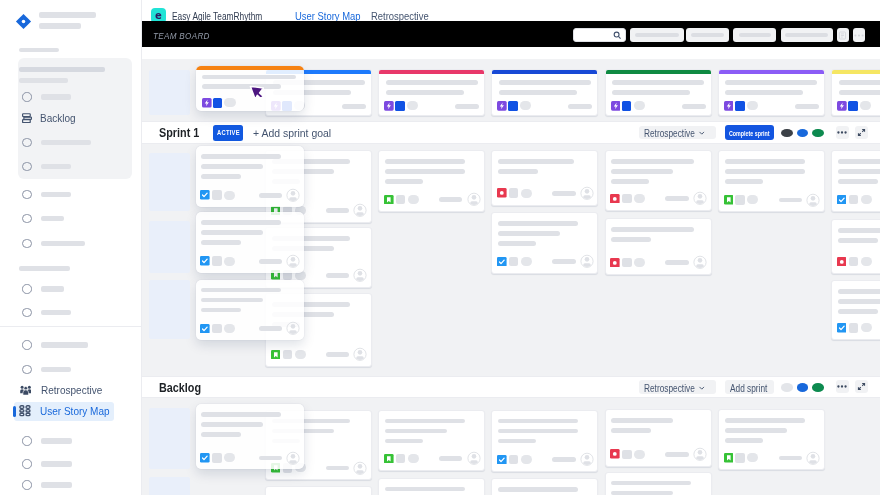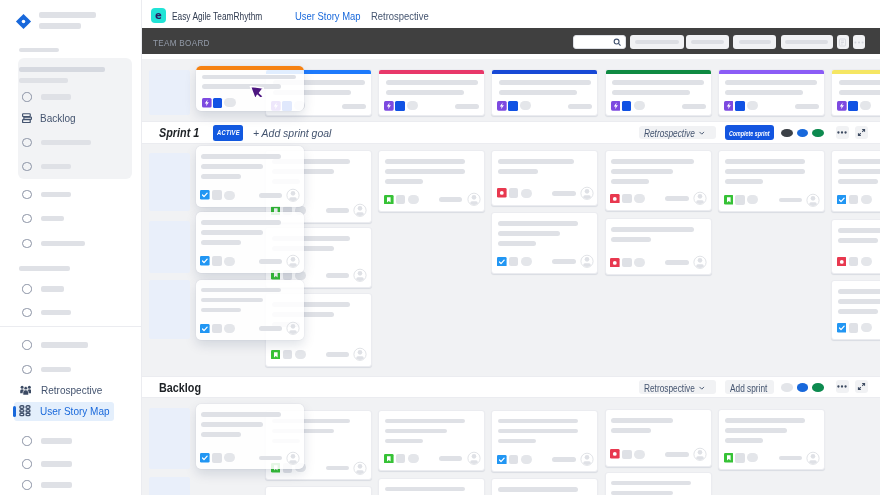--- a/index.html
+++ b/index.html
@@ -24,21 +24,21 @@
   .topbar { position:absolute; left:0; top:0; width:738px; height:33px; border-bottom:1px solid #ebecf0; }
   .brand { position:absolute; left:9px; top:8px; display:flex; align-items:center; gap:6px; }
   .brand-logo { width:15px; height:15px; border-radius:4px; background:#20e3d6; position:relative; display:flex; align-items:center; justify-content:center; }
   .brand-logo span { font-family:"DejaVu Sans", sans-serif; font-size:10px; font-weight:700; color:#2a1a63; line-height:1; }
   .brand-name { font-size:11.5px; color:#303b50; white-space:nowrap; transform:scaleX(0.725); transform-origin:left center; }
   .tab { position:absolute; top:0; height:32px; display:flex; align-items:center; font-size:11.5px; color:#44546f; white-space:nowrap; }
   .tab span { display:inline-block; white-space:nowrap; transform:scaleX(0.82); transform-origin:left center; }
   .tab.active { color:#1868db; }
   .tab.active::after { content:""; position:absolute; left:0; right:0; bottom:0; height:2px; background:#4688ec; border-radius:1px; }
 
-  .boardbar { position:absolute; left:0; top:28px; width:738px; height:26px; background:#404040; }
+  .boardbar { position:absolute; left:0; top:21px; width:738px; height:26px; background:#000000;font-style:italic; }
   .boardbar-title { position:absolute; left:10.5px; top:9.5px; font-size:9px; letter-spacing:0.35px; color:#939ba9; transform:scaleX(0.9); transform-origin:left center;}
   .search { position:absolute; top:5px; height:16px; border:1px solid #dfe1e6; border-radius:3px; background:#fff; }
   .tb-ph { position:absolute; top:5px; height:16px; border-radius:3px; background:#f1f2f4; }
   .tb-ph i { position:absolute; left:7px; top:6px; height:4px; border-radius:2px; background:#dcdee3; display:block; }
 
   
   .board { position:absolute; left:0; top:59px; width:738px; height:436px; background:#f1f2f4; overflow:hidden; }
   .epicrow { position:absolute; left:0; top:0; width:738px; height:62.4px; background:#f1f2f4; }
   .lane-left { position:absolute; left:8px; width:40px; background:#e9effa; border-radius:2px; }
 
@@ -306,21 +306,21 @@
             <span class="line" style="left:6.5px;top:20.2px;width:78px;height:4.6px;"></span>
             <svg width="9.7" height="9.7" viewBox="0 0 16 16" style="position:absolute;left:4.9px;bottom:4.2px;">
               <rect width="16" height="16" rx="2.6" fill="#7d4ae0"></rect>
               <path d="M9.4 2.4 4.6 9.1h3.1L6.6 13.6 11.4 7H8.3Z" fill="#fff"></path>
             </svg>
             <span class="sq g" style="left:16px;bottom:4.2px;width:9.7px;height:9.7px;background:#1152e4;border-radius:1.5px;"></span>
             <span class="dot" style="left:28px;bottom:4.8px;width:11px;height:9px;border-radius:5px;"></span>
           </div>
         </div>
 
-      <div class="sprinthdr" style="top:62.4px;font-style:italic;">
+      <div class="sprinthdr" style="top:62.4px;">
         <div class="sh-title">Sprint 1</div>
         <div class="badge" style="left:70.8px;top:3.1px;width:30.3px;height:15.1px;">
             <span>ACTIVE</span>
           </div>
         <div class="addgoal" style="left:111px;top:4.6px;">+ Add sprint goal</div>
         <div class="selbox" style="left:496.5px;top:3.3px;width:77.9px;height:13.3px;">
           <span>Retrospective</span>
           <svg width="7.5" height="7.5" viewBox="0 0 16 16" fill="none" stroke="#44546f" stroke-width="2" style="position:absolute;left:59px;top:3.4px;">
               <path d="M3.2 6.2 8 11 12.8 6.2"></path>
             </svg>

